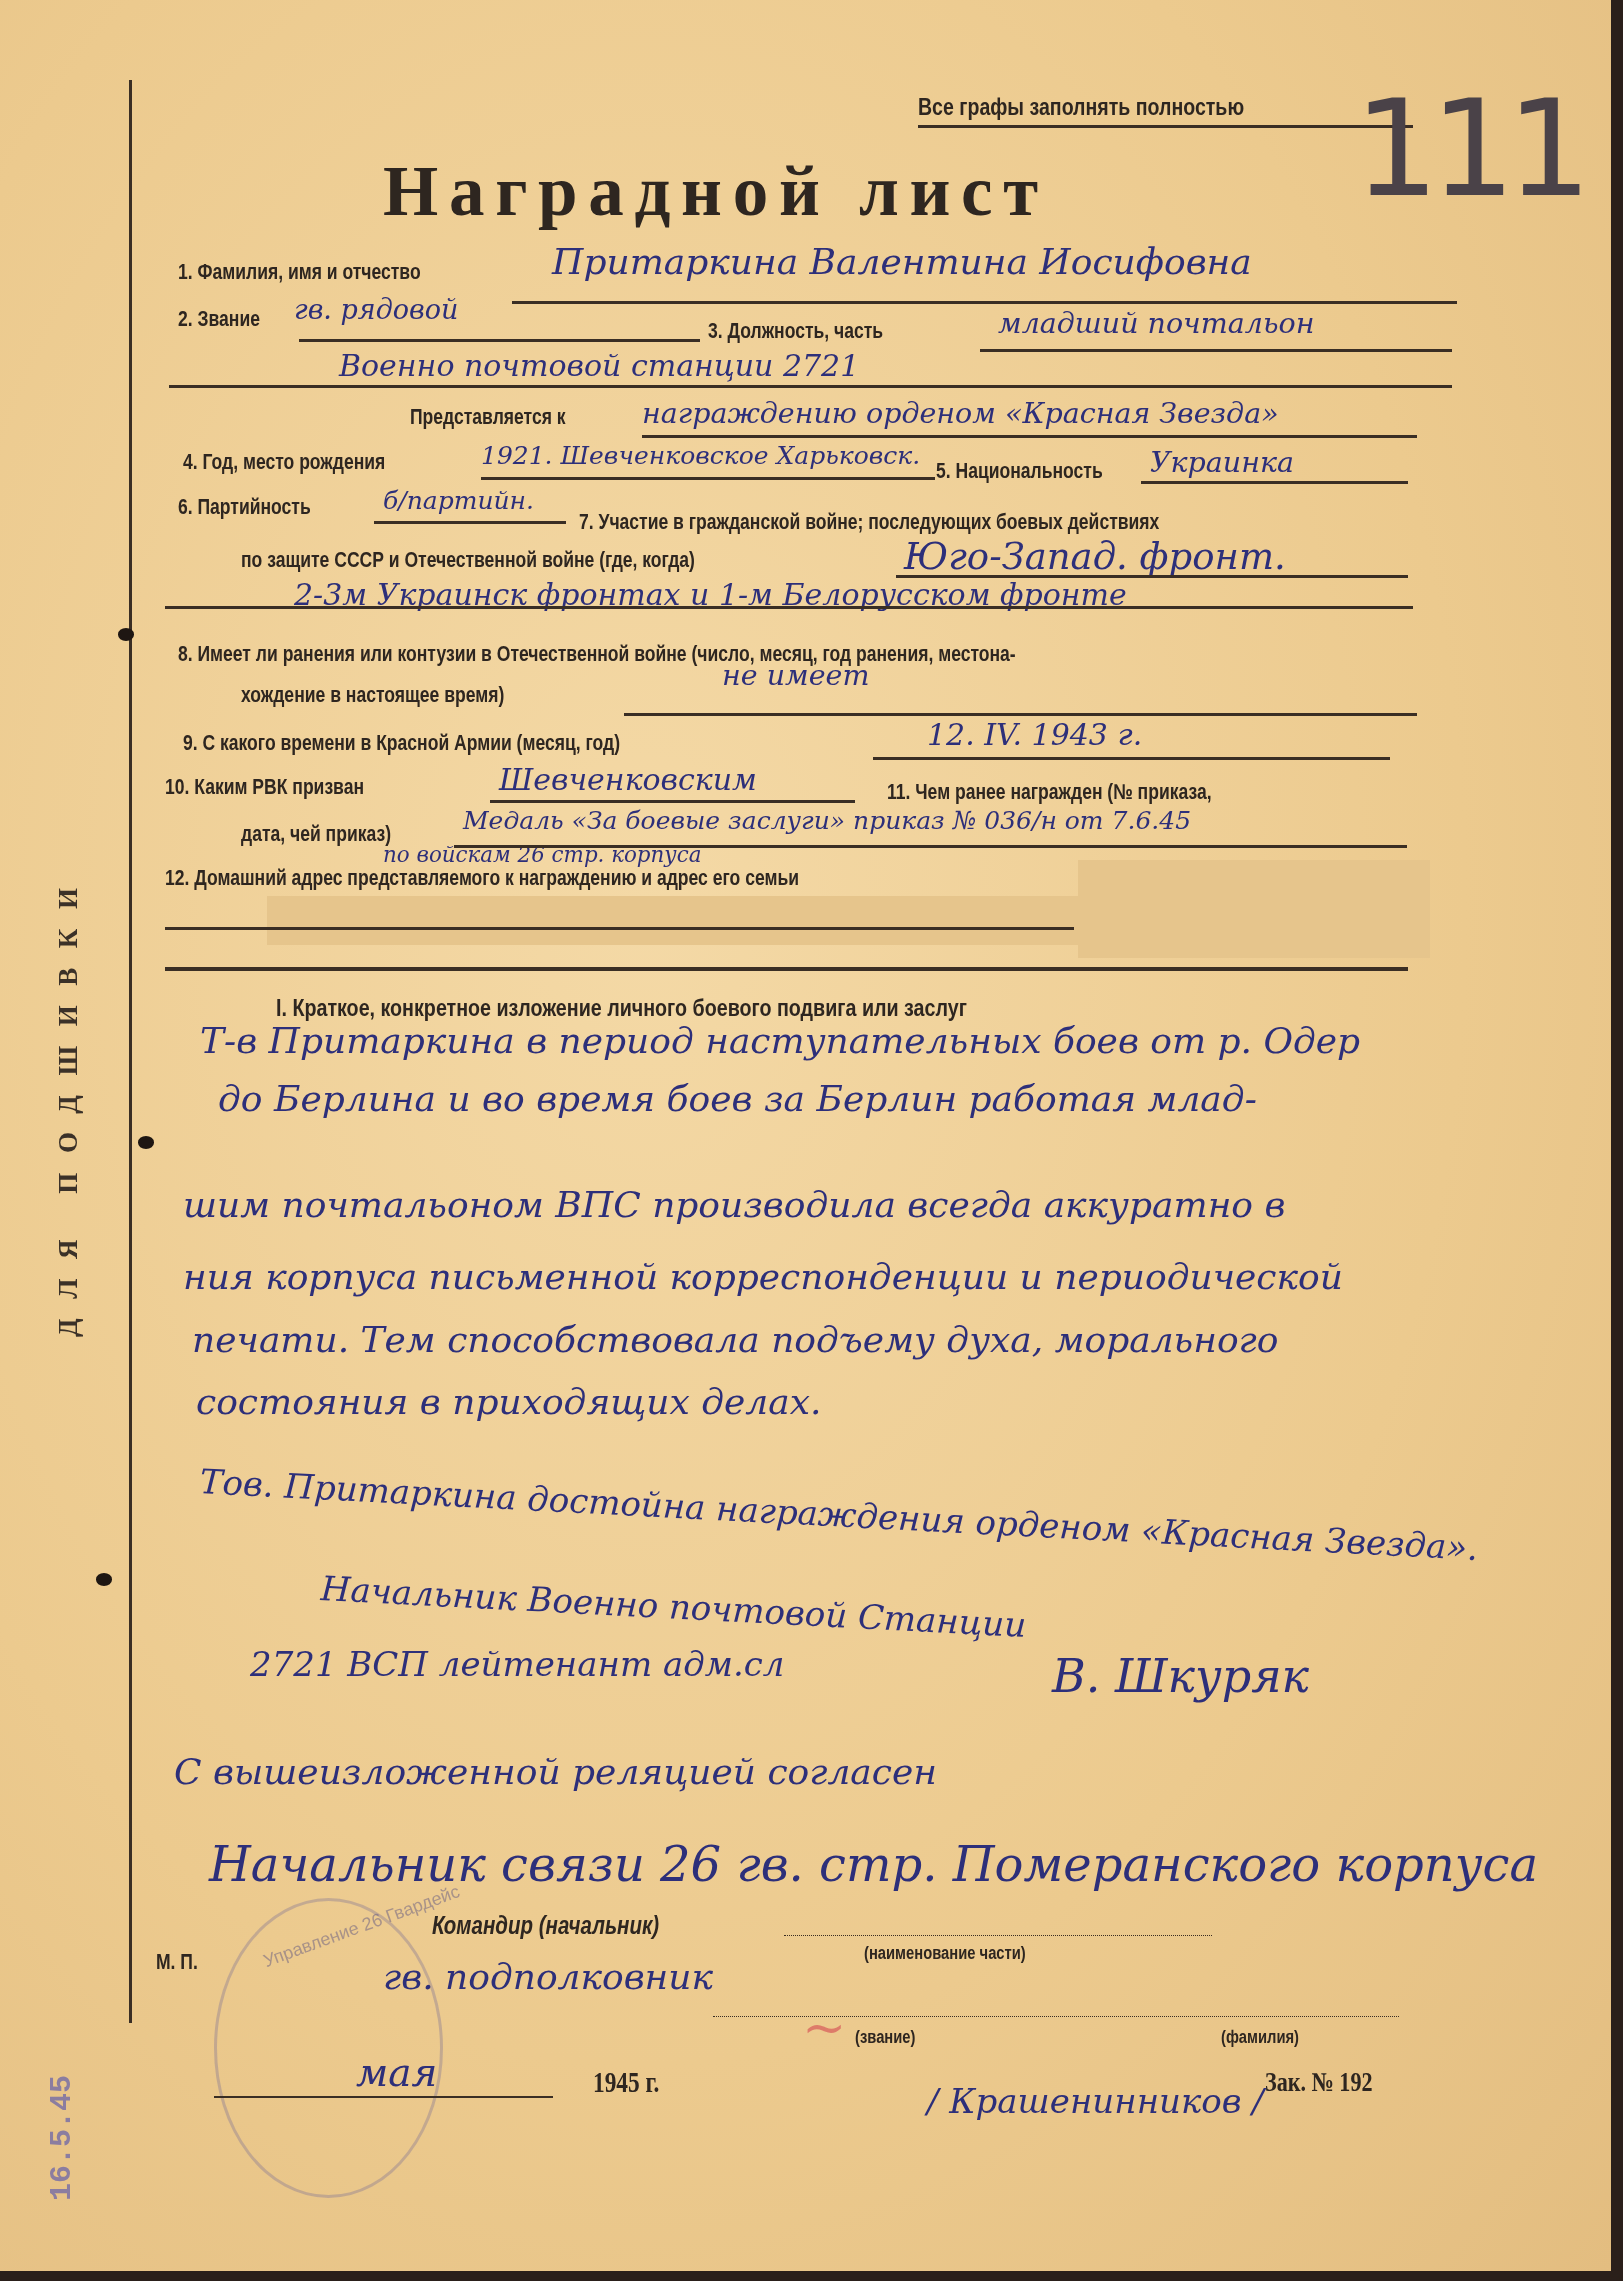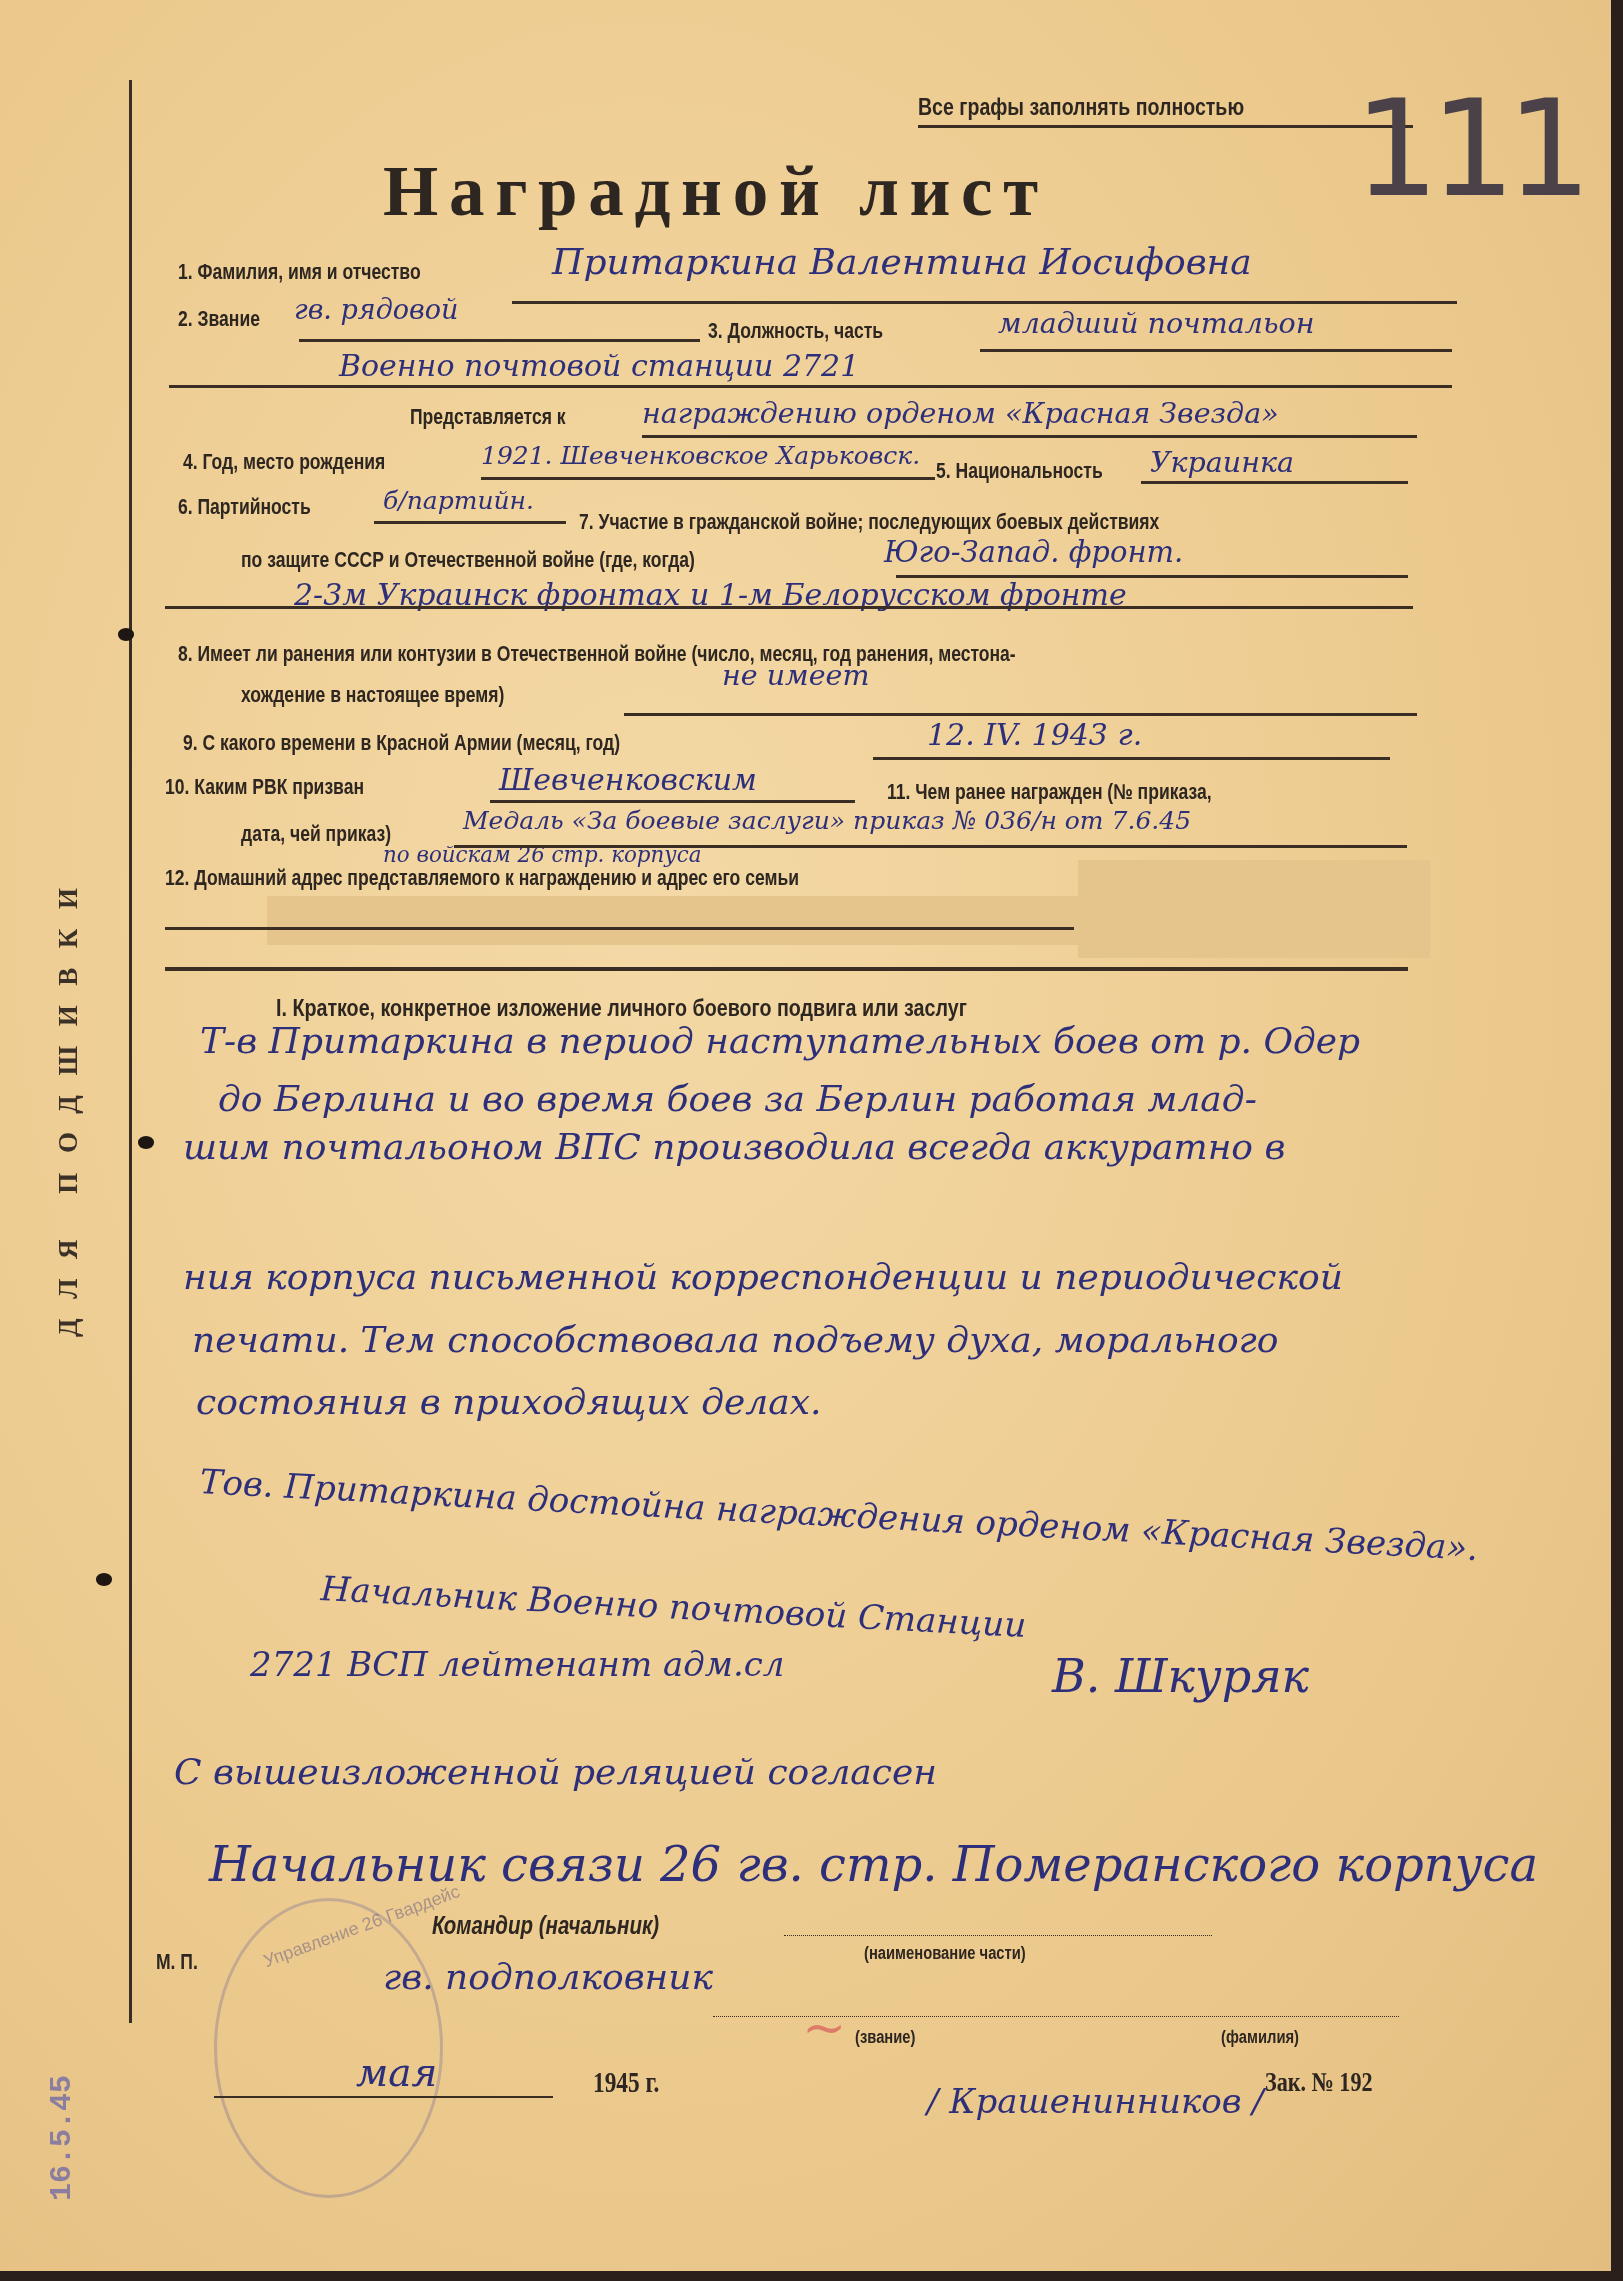--- a/index.html
+++ b/index.html
@@ -76,21 +76,21 @@
   <div class="ul" style="left:481px;top:477px;width:454px"></div>
   <div class="p" style="left:936px;top:459px">5. Национальность</div>
   <div class="hw" style="left:1150px;top:446px;font-size:28.5px">Украинка</div>
   <div class="ul" style="left:1141px;top:481px;width:267px"></div>
 
   <div class="p" style="left:178px;top:495px">6. Партийность</div>
   <div class="hw" style="left:383px;top:486px;font-size:25px">б/партийн.</div>
   <div class="ul" style="left:374px;top:521px;width:192px"></div>
   <div class="p" style="left:579px;top:510px">7. Участие в гражданской войне; последующих боевых действиях</div>
   <div class="p" style="left:241px;top:548px">по защите СССР и Отечественной войне (где, когда)</div>
-  <div class="hw" style="left:884px;top:535px;font-size:29px">Юго-Запад. фронт.</div>
+  <div class="hw" style="left:904px;top:535px;font-size:37px">Юго-Запад. фронт.</div>
   <div class="ul" style="left:896px;top:575px;width:512px"></div>
   <div class="hw" style="left:294px;top:577px;font-size:30px">2-3м Украинск фронтах и 1-м Белорусском фронте</div>
   <div class="ul" style="left:165px;top:606px;width:1248px"></div>
 
   <div class="p" style="left:178px;top:642px">8. Имеет ли ранения или контузии в Отечественной войне (число, месяц, год ранения, местона-</div>
   <div class="p" style="left:241px;top:683px">хождение в настоящее время)</div>
   <div class="hw" style="left:722px;top:659px;font-size:28.5px">не имеет</div>
   <div class="ul" style="left:624px;top:713px;width:793px"></div>
 
   <div class="p" style="left:183px;top:731px">9. С какого времени в Красной Армии (месяц, год)</div>
@@ -108,21 +108,21 @@
 
   <div class="p" style="left:165px;top:866px">12. Домашний адрес представляемого к награждению и адрес его семьи</div>
   <div class="redact" style="left:1078px;top:860px;width:352px;height:98px"></div>
   <div class="redact" style="left:267px;top:896px;width:811px;height:49px"></div>
   <div class="ul" style="left:165px;top:927px;width:909px"></div>
   <div class="ul" style="left:165px;top:967px;width:1243px;height:3.6px"></div>
 
   <div class="p" style="left:276px;top:994px;font-size:24px">I. Краткое, конкретное изложение личного боевого подвига или заслуг</div>
   <div class="hw" style="left:200px;top:1020px;font-size:36px">Т-в Притаркина в период наступательных боев от р. Одер</div>
   <div class="hw" style="left:218px;top:1078px;font-size:36px">до Берлина и во время боев за Берлин работая млад-</div>
-  <div class="hw" style="left:183px;top:1126px;font-size:36px">шим почтальоном ВПС производила всегда аккуратно в</div>
+  <div class="hw" style="left:183px;top:1184px;font-size:36px">шим почтальоном ВПС производила всегда аккуратно в</div>
   <div class="hw" style="left:183px;top:1256px;font-size:36px">ния корпуса письменной корреспонденции и периодической</div>
   <div class="hw" style="left:192px;top:1319px;font-size:36px">печати. Тем способствовала подъему духа, морального</div>
   <div class="hw" style="left:196px;top:1381px;font-size:36px">состояния в приходящих делах.</div>
   <div class="hw" style="left:200px;top:1461px;font-size:34px;transform:rotate(3deg);transform-origin:left">Тов. Притаркина достойна награждения орденом «Красная Звезда».</div>
 
   <div class="hw" style="left:321px;top:1568px;font-size:34px;transform:rotate(3deg);transform-origin:left">Начальник Военно почтовой Станции</div>
   <div class="hw" style="left:250px;top:1644px;font-size:34px">2721 ВСП лейтенант адм.сл</div>
   <div class="hw" style="left:1052px;top:1649px;font-size:46px">В. Шкуряк</div>
 
   <div class="hw" style="left:174px;top:1751px;font-size:36px">С вышеизложенной реляцией согласен</div>

